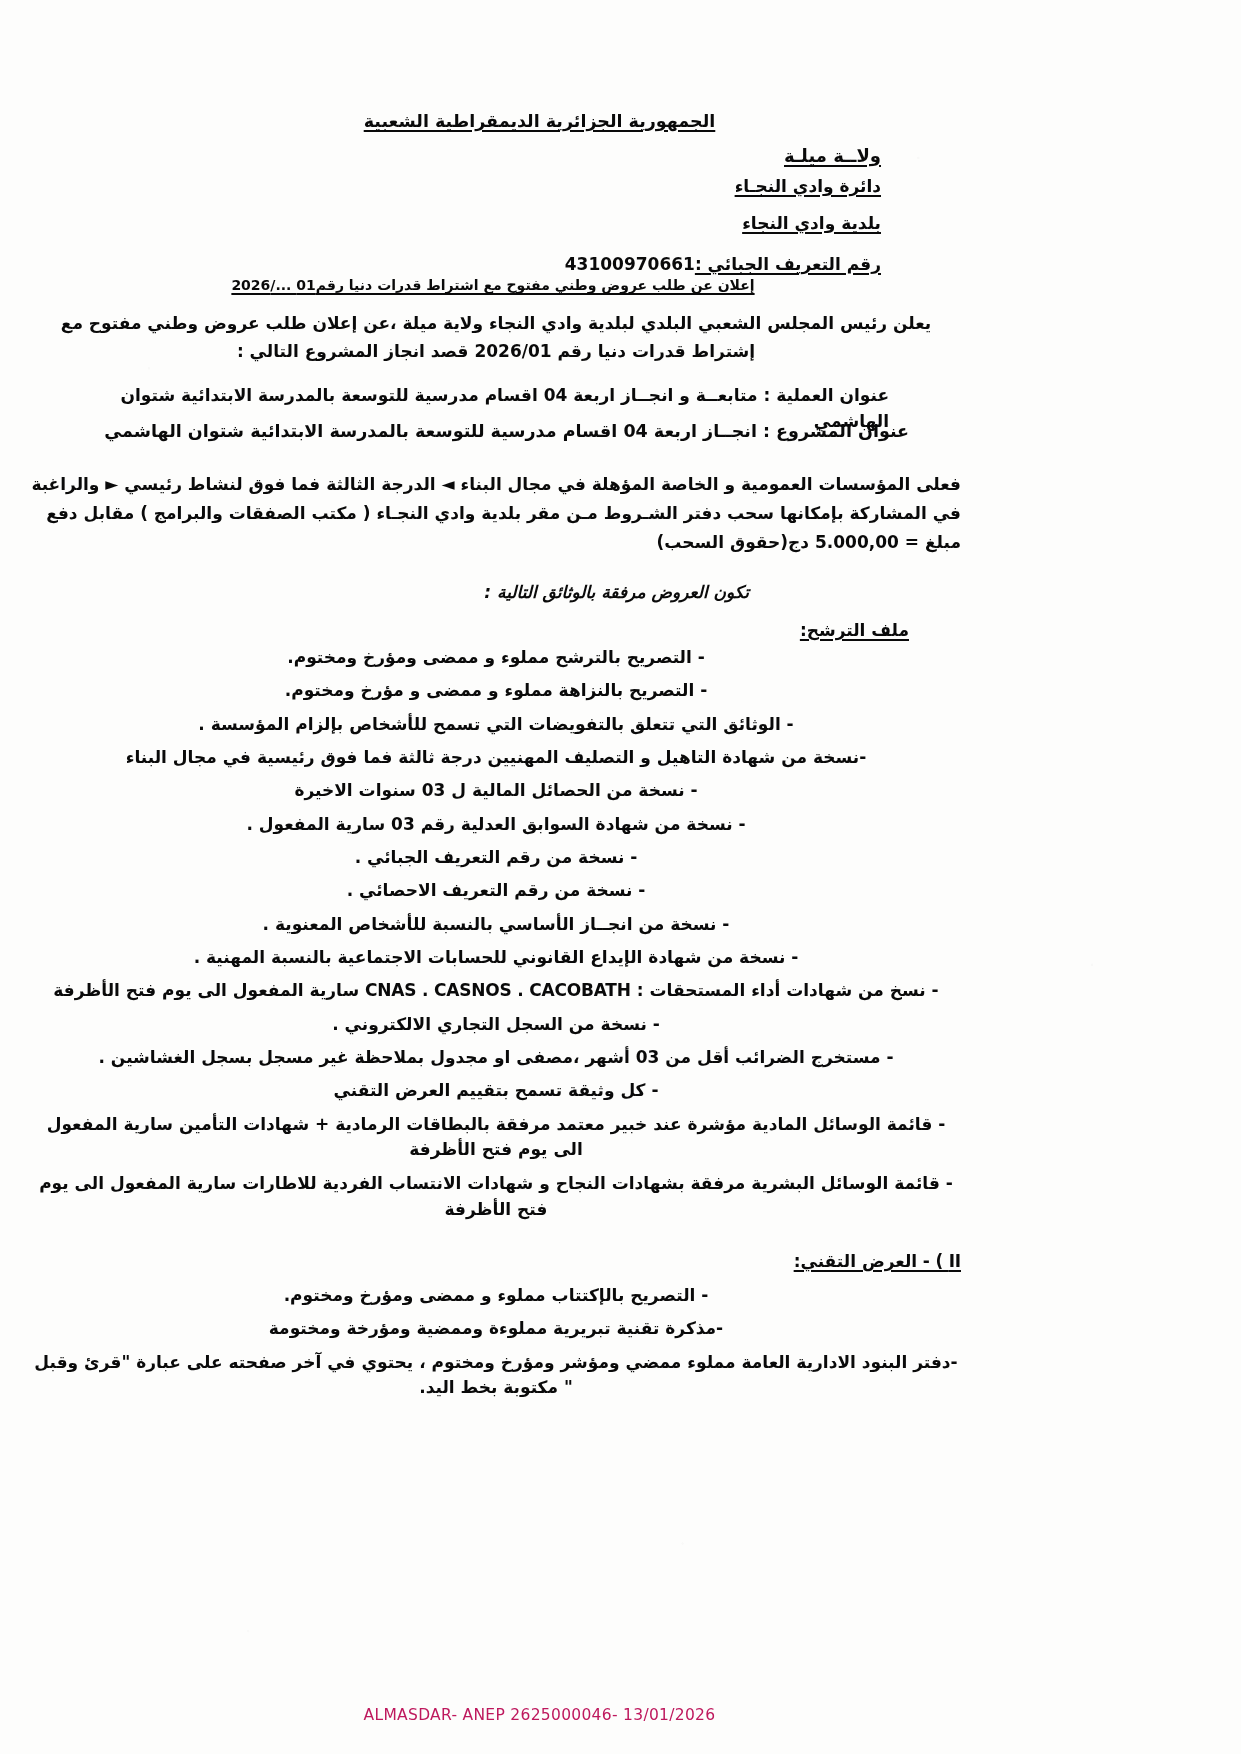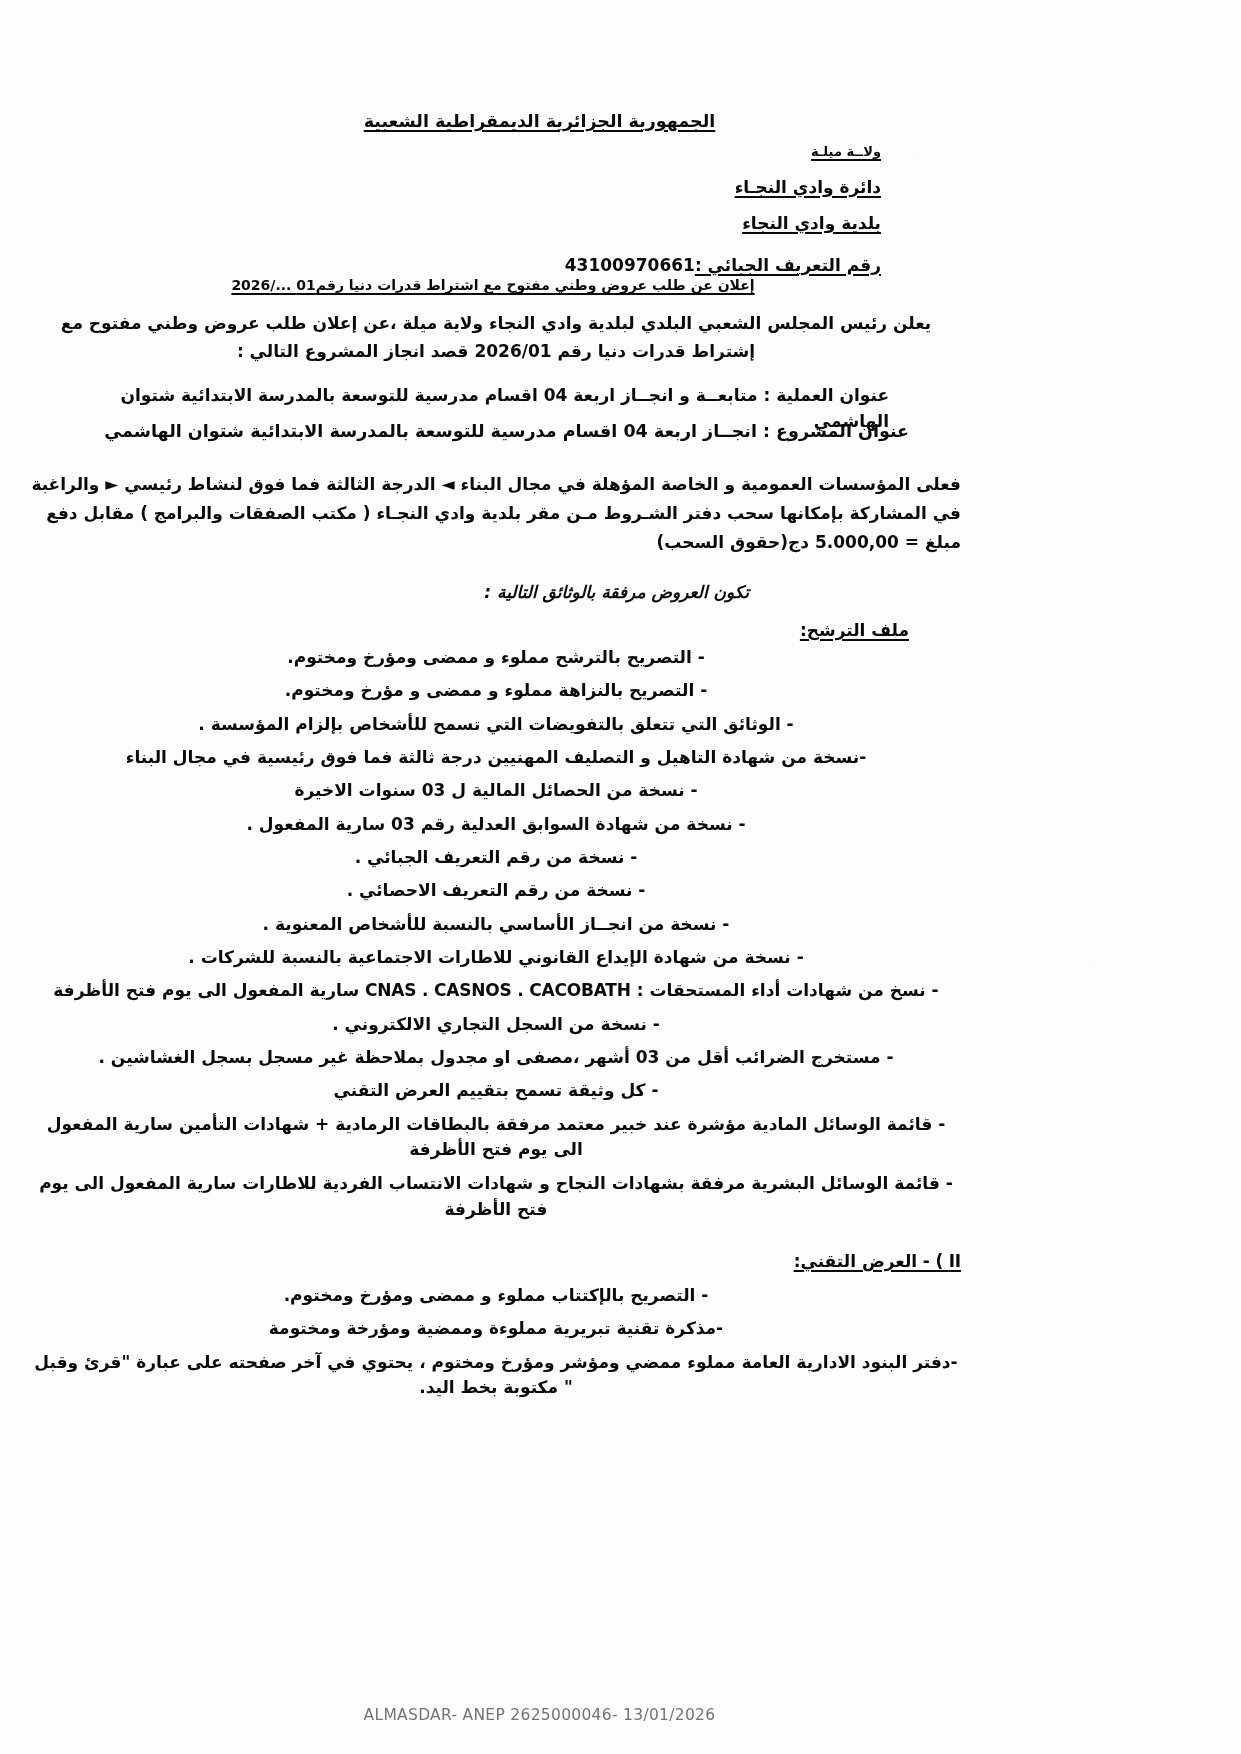--- a/index.html
+++ b/index.html
@@ -71,21 +71,21 @@
     top: 142px;
     right: 198px;
     width: 520px;
     text-align: right;
   }
   .hdr-right .line {
     font-size: 17px;
     margin-bottom: 11px;
     letter-spacing: 1px;
   }
-  .hdr-right .line-wilaya { font-size: 13px; margin-bottom: 13px; }
+  .hdr-right .line-wilaya { font-size: 18px; margin-bottom: 5px; }
   .hdr-right .line-fiscal { font-size: 17px; margin-top: 16px; letter-spacing: 0; }
 
   .title-line {
     position: absolute;
     top: 275px;
     right: 206px;
     width: 760px;
     text-align: center;
     font-size: 14px;
   }
@@ -173,21 +173,21 @@
 
   .footer {
     position: absolute;
     top: 1706px;
     left: 0; right: 0;
     text-align: center;
     direction: ltr;
     font-size: 15.5px;
     font-family: "DejaVu Sans", sans-serif;
     font-weight: 400;
-    color: #737373;
+    color: #be185d;
     letter-spacing: .3px;
   }
 </style>
 </head>
 <body>
 
 <div class="page"></div>
 <div class="scan-noise"></div>
 
 <div class="content">
@@ -232,21 +232,21 @@
   <ul class="ar list list-candidacy">
       <li class="li-c"><span class="txt">- التصريح بالترشح مملوء و ممضى ومؤرخ ومختوم.</span></li>
       <li class="li-c"><span class="txt">- التصريح بالنزاهة  مملوء و ممضى و مؤرخ ومختوم.</span></li>
       <li class="li-c"><span class="txt">- الوثائق التي تتعلق بالتفويضات التي تسمح للأشخاص بإلزام المؤسسة .</span></li>
       <li class="li-c"><span class="txt">-نسخة من شهادة التاهيل و التصليف المهنيين درجة ثالثة   فما فوق رئيسية في مجال البناء</span></li>
       <li class="li-c"><span class="txt">- نسخة من الحصائل المالية ل 03 سنوات الاخيرة</span></li>
       <li class="li-c"><span class="txt">- نسخة من شهادة السوابق العدلية رقم 03 سارية المفعول .</span></li>
       <li class="li-c"><span class="txt">- نسخة من رقم التعريف الجبائي .</span></li>
       <li class="li-c"><span class="txt">- نسخة من رقم التعريف الاحصائي  .</span></li>
       <li class="li-c"><span class="txt">- نسخة من انجــاز الأساسي بالنسبة للأشخاص المعنوية .</span></li>
-      <li class="li-c"><span class="txt">- نسخة من شهادة الإيداع القانوني للاطارات الاجتماعية بالنسبة للشركات .</span></li>
+      <li class="li-c"><span class="txt">- نسخة من شهادة الإيداع القانوني للحسابات الاجتماعية بالنسبة المهنية .</span></li>
       <li class="li-c"><span class="txt">- نسخ من شهادات أداء المستحقات : CNAS . CASNOS . CACOBATH سارية المفعول الى يوم فتح الأظرفة</span></li>
       <li class="li-c"><span class="txt">- نسخة من السجل التجاري الالكتروني .</span></li>
       <li class="li-c"><span class="txt">- مستخرج الضرائب أقل من 03 أشهر ،مصفى او مجدول بملاحظة غير مسجل بسجل الغشاشين .</span></li>
       <li class="li-c"><span class="txt">- كل وثيقة تسمح بتقييم العرض التقني</span></li>
       <li class="li-c"><span class="txt">- قائمة الوسائل المادية مؤشرة عند خبير معتمد مرفقة بالبطاقات الرمادية + شهادات التأمين سارية المفعول الى يوم فتح الأظرفة</span></li>
       <li class="li-c"><span class="txt">- قائمة الوسائل البشرية مرفقة بشهادات النجاح و شهادات الانتساب الفردية للاطارات سارية المفعول الى يوم فتح الأظرفة</span></li>
     </ul>
 
   <div class="ar sec-heading sec-technical">
     <span class="u">II ) - العرض التقني:</span>

